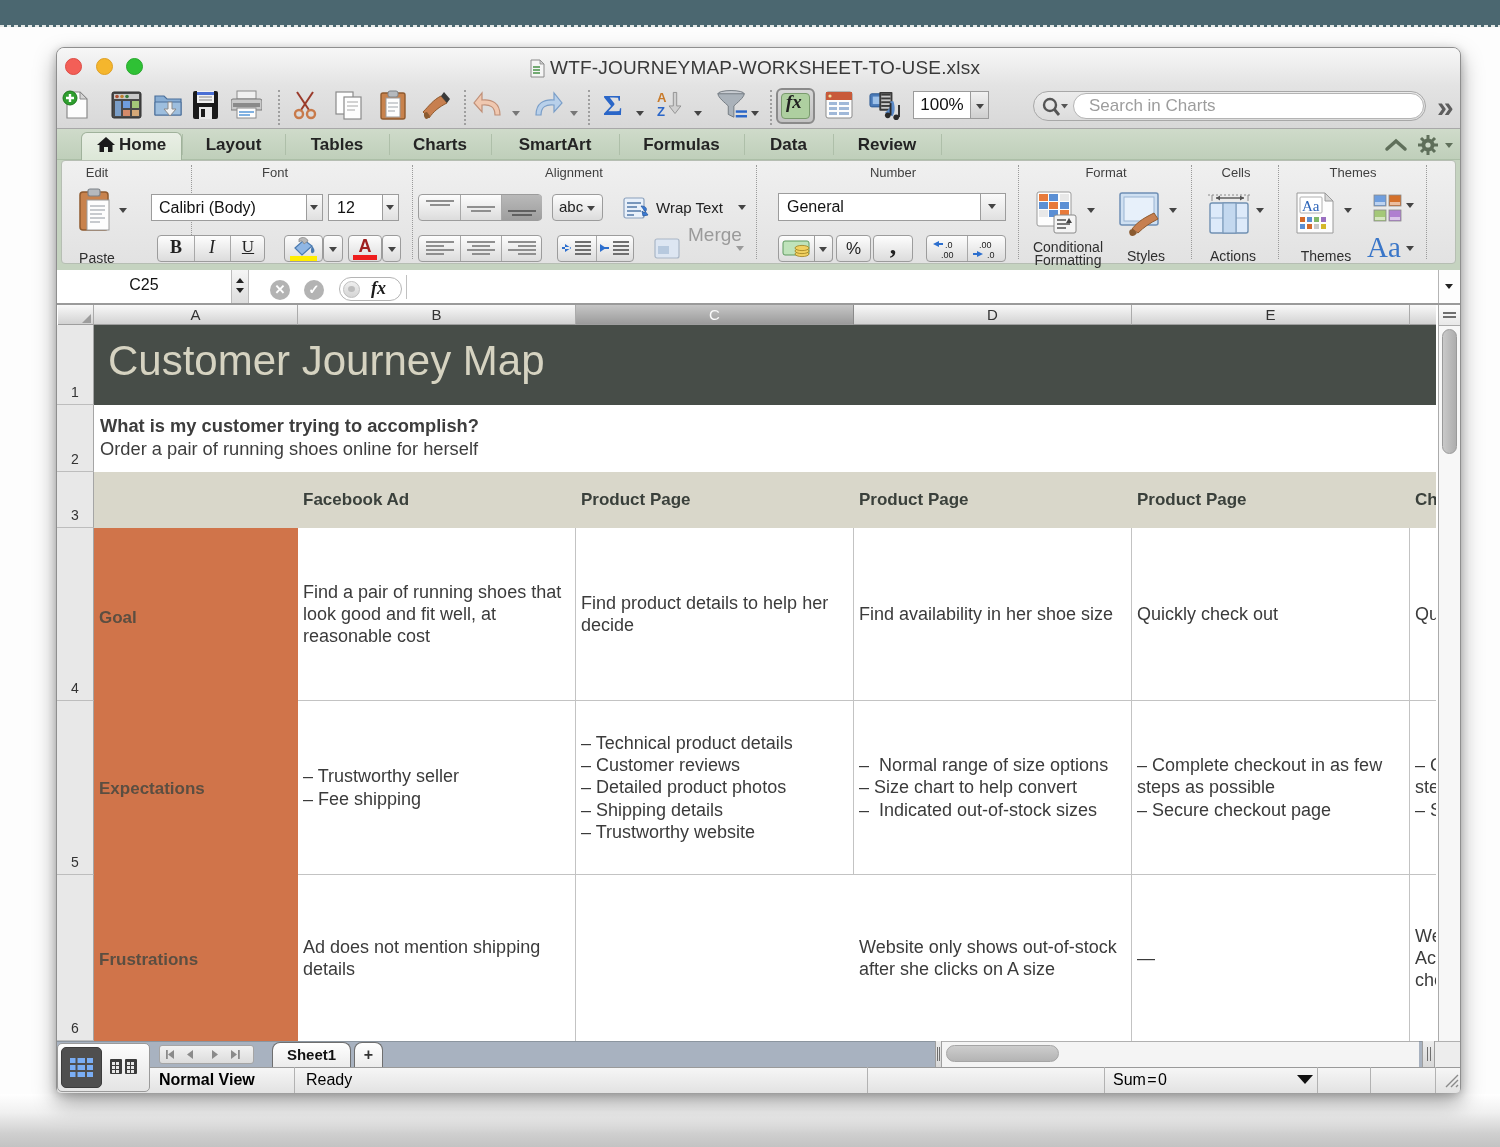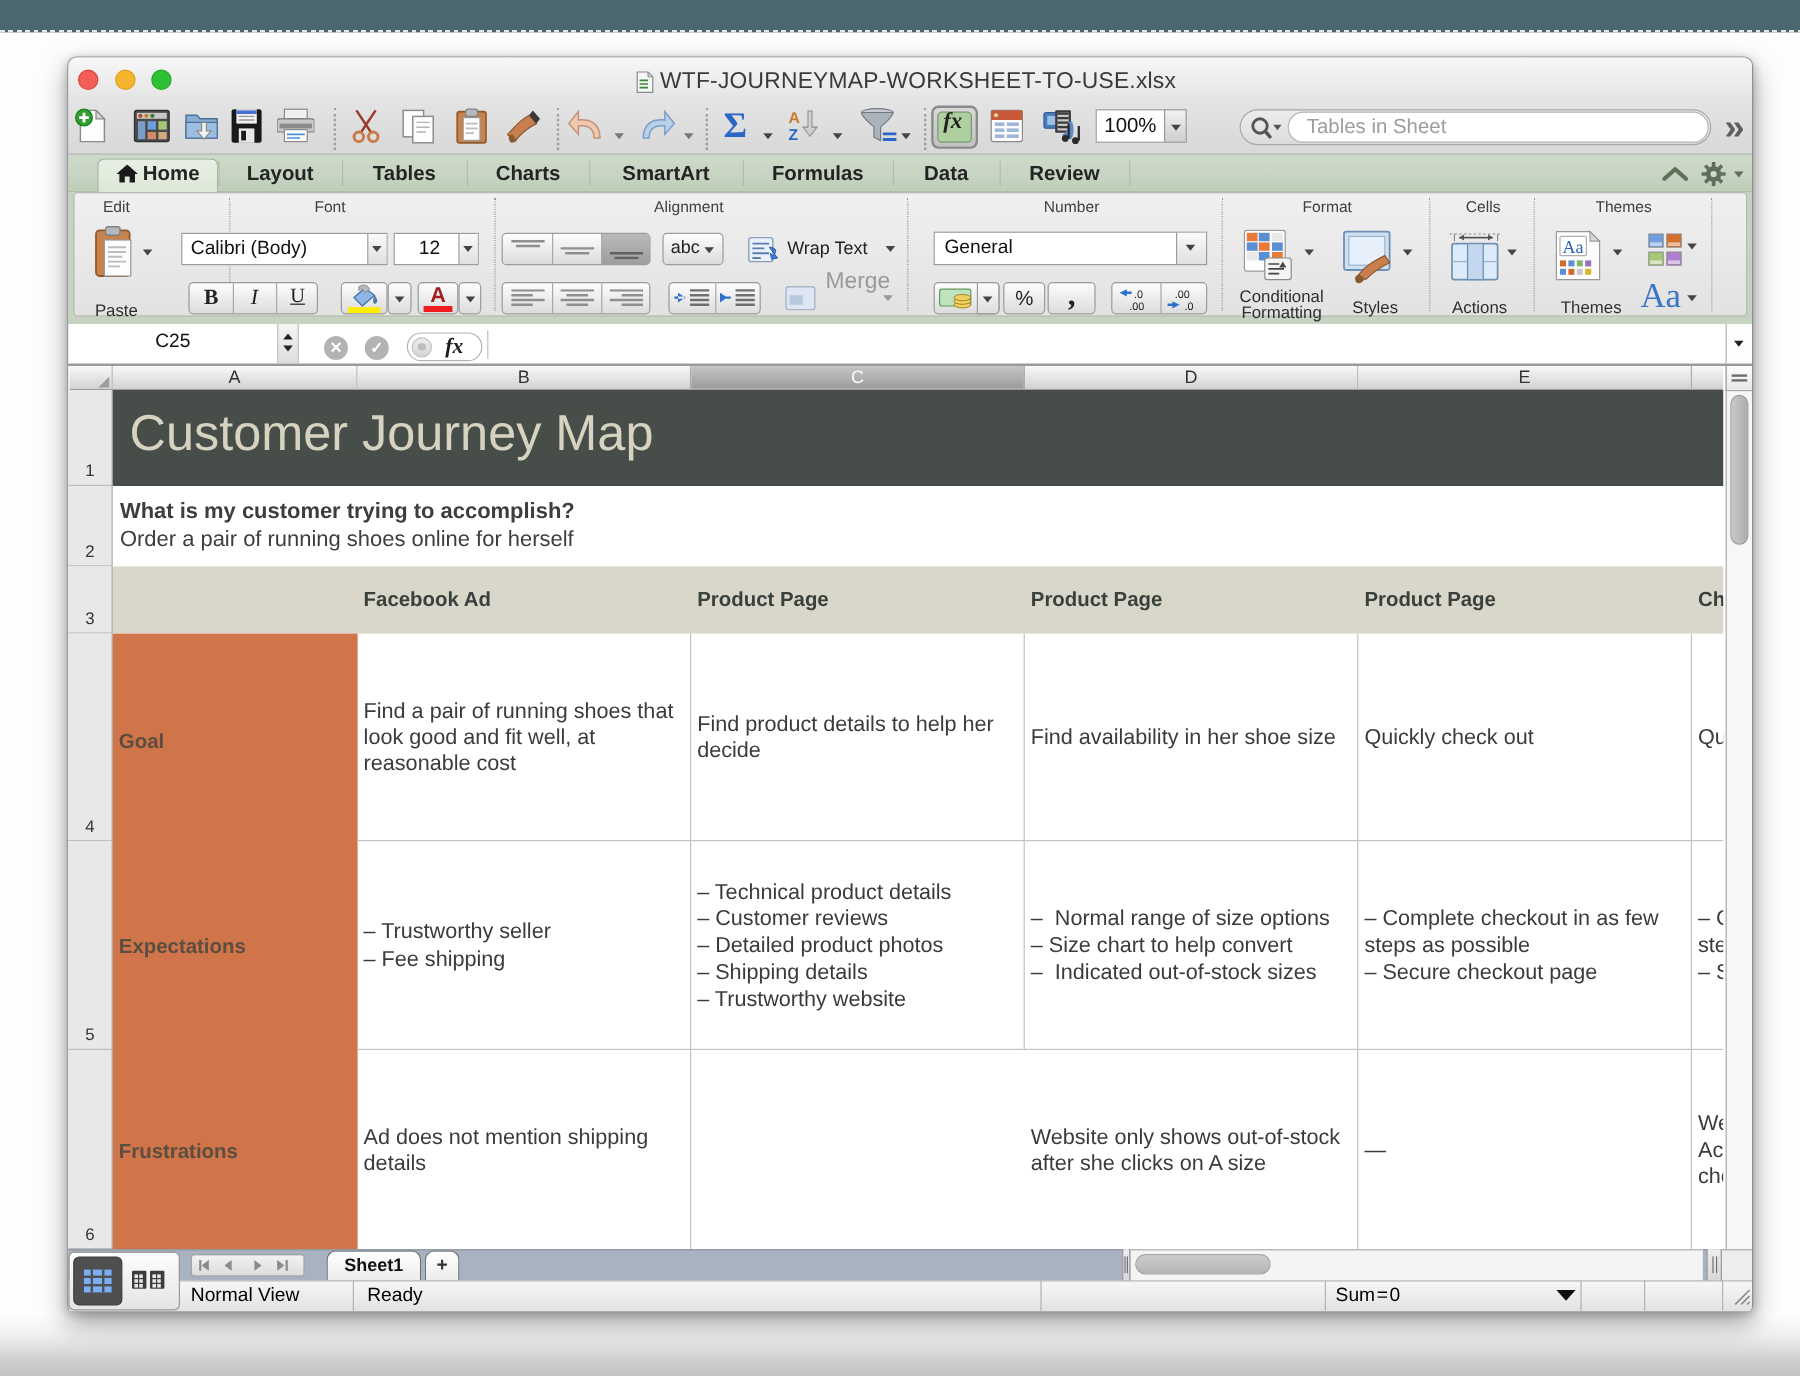--- a/index.html
+++ b/index.html
@@ -251,21 +251,21 @@
     <div class="abs" id="zoombox">100%</div>
     <div class="abs" id="zoomarr">
         <span class="abs dn" style="left:5px;top:12px;"></span>
       </div>
     <div class="abs" id="searchpill"></div>
     <svg class="abs" style="left:985px;top:49px;" width="26" height="20" viewBox="0 0 26 20">
       <circle cx="8" cy="8" r="6" fill="none" stroke="#555" stroke-width="2.4"></circle>
       <line x1="12.5" y1="12.5" x2="17" y2="18" stroke="#555" stroke-width="2.8"></line>
       <path d="M19 7 l7 0 -3.5 4.5 z" fill="#555"></path>
     </svg>
-    <div class="abs" id="searchoval">Tables in Sheet</div>
+    <div class="abs" id="searchoval">Search in Charts</div>
     <div class="abs" id="chev">»</div>
     <svg class="abs" style="left:472px;top:11px;" width="16" height="19" viewBox="0 0 16 19">
       <path d="M2 1 h9 l4 4 v13 h-13 z" fill="#f5f5f5" stroke="#8a8a8a"></path>
       <path d="M11 1 l4 4 h-4 z" fill="#cfcfcf" stroke="#8a8a8a" stroke-width="0.8"></path>
       <g stroke="#3a8a3a" stroke-width="1.4">
           <line x1="4" y1="8" x2="11" y2="8"></line>
           <line x1="4" y1="11" x2="11" y2="11"></line>
           <line x1="4" y1="14" x2="11" y2="14"></line>
         </g>
     </svg>
@@ -336,21 +336,21 @@
           <line x1="12" y1="30" x2="27" y2="30"></line>
           <line x1="12" y1="34" x2="22" y2="34"></line>
         </g>
     </svg>
     <div class="abs dn" style="left:62px;top:160px;"></div>
     <div class="abs rbtnlabel" style="left:14px;top:202px;width:52px;">Paste</div>
 
     <div class="abs combo" style="left:94px;top:146px;width:172px;height:27px;line-height:25px;"><span style="padding-left:7px;">Calibri (Body)</span><span class="comboarr">
           <span class="dn"></span>
         </span></div>
-    <div class="abs combo" style="left:271px;top:146px;width:71px;height:27px;line-height:25px;"><span style="padding-left:20px;">12</span><span class="comboarr">
+    <div class="abs combo" style="left:271px;top:146px;width:71px;height:27px;line-height:25px;"><span style="padding-left:8px;">12</span><span class="comboarr">
           <span class="dn"></span>
         </span></div>
     <div class="abs seg" style="left:100px;top:187px;width:108px;height:27px;">
       <div class="segdiv" style="left:36px;"></div>
         <div class="segdiv" style="left:72px;"></div>
       <div class="abs" style="left:0;top:1px;width:36px;text-align:center;font-family:'Liberation Serif',serif;font-weight:bold;font-size:18px;color:#222;">B</div>
       <div class="abs" style="left:36px;top:1px;width:36px;text-align:center;font-family:'Liberation Serif',serif;font-style:italic;font-size:18px;color:#222;">I</div>
       <div class="abs" style="left:72px;top:1px;width:36px;text-align:center;font-family:'Liberation Serif',serif;font-size:17px;color:#222;text-decoration:underline;">U</div>
     </div>
     <div class="abs rbtn" style="left:227px;top:187px;width:39px;height:27px;">
@@ -734,21 +734,21 @@
             <rect x="6" y="4" width="1.8" height="9"></rect>
       <path d="M33 4 L33 13 L27 8.5 Z"></path>
       <path d="M52 4 L52 13 L58 8.5 Z"></path>
       <path d="M71 4 L71 13 L77 8.5 Z"></path>
             <rect x="78" y="4" width="1.8" height="9"></rect>
           </g>
     </svg></div>
     <div class="abs" id="sheettab">Sheet1</div>
     <div class="abs" id="plustab">+</div>
     <div class="abs" id="statusbar"></div>
-    <div class="abs stext" style="left:102px;">Normal View</div>
+    <div class="abs stext" style="left:102px;font-weight:bold;">Normal View</div>
     <div class="abs stext" style="left:249px;">Ready</div>
     <div class="abs stext" style="left:1056px;">Sum = 0</div>
     <div class="abs sdiv" style="left:237px;"></div>
     <div class="abs sdiv" style="left:810px;"></div>
     <div class="abs sdiv" style="left:1047px;"></div>
     <div class="abs sdiv" style="left:1260px;"></div>
     <div class="abs sdiv" style="left:1313px;"></div>
     <div class="abs sdiv" style="left:1378px;"></div>
     <div class="abs" style="left:1240px;top:1027px;width:0;height:0;border-left:8px solid transparent;border-right:8px solid transparent;border-top:9px solid #111;"></div>
     <svg class="abs" id="resizegrip" viewBox="0 0 16 16">

